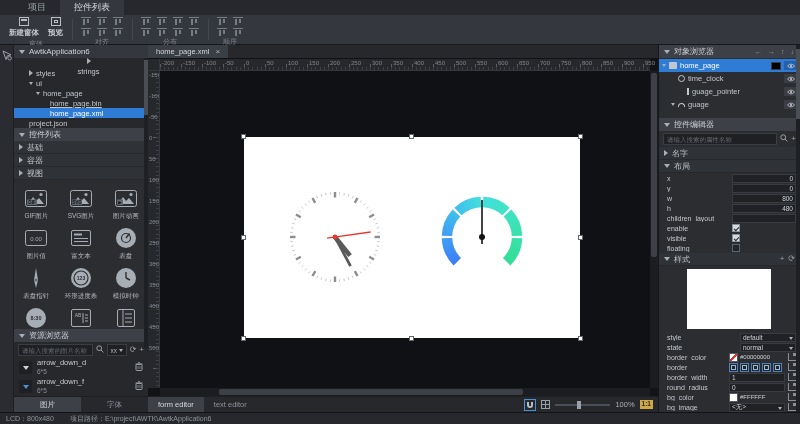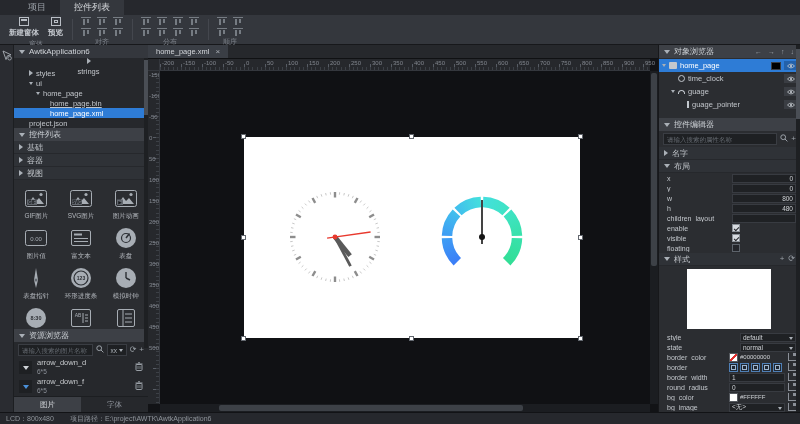--- a/index.html
+++ b/index.html
@@ -610,20 +610,35 @@
               </svg></div>
         </div>
       </div>
       <div class="vsb">
           <div class="vsb-thumb"></div>
         </div>
       <div class="hsb">
           <div class="hsb-thumb"></div>
         </div>
     </div>
+    <div class="bottom-tabs">
+      <div class="btab active">form editor</div>
+      <div class="btab">text editor</div>
+      <div class="zoomctl">
+        <span class="magnet-box">
+            <span class="magnet"></span>
+          </span>
+        <span class="gridico"></span>
+        <span class="slider">
+            <span class="slider-thumb"></span>
+          </span>
+        <span class="zoom-pct">100%</span>
+        <span class="ratio">1:1</span>
+      </div>
+    </div>
   </div>
 
   <div class="right-col">
     <div class="section-header">
       <span class="tri-d"></span>
       <span>对象浏览器</span>
       <span class="obj-spacer"></span>
       <span class="hico">←</span>
       <span class="hico">→</span>
       <span class="hico">↑</span>
@@ -648,44 +663,44 @@
           <span class="ico-clock"></span>
           <span>time_clock</span>
           <span class="obj-spacer"></span>
           <span class="eye">
             <svg width="8" height="6" viewBox="0 0 8 6">
               <path d="M0.5 3 Q4 -0.8 7.5 3 Q4 6.8 0.5 3 Z" fill="none" stroke="#c6cbd1" stroke-width="0.8"></path>
               <circle cx="4" cy="3" r="1.1" fill="#c6cbd1"></circle>
             </svg>
           </span>
         </div>
+        <div class="obj-row" style="padding-left: 21px;">
+          <span class="tri-none"></span>
+          <span class="ico-pointer"></span>
+          <span>guage_pointer</span>
+          <span class="obj-spacer"></span>
+          <span class="eye">
+            <svg width="8" height="6" viewBox="0 0 8 6">
+              <path d="M0.5 3 Q4 -0.8 7.5 3 Q4 6.8 0.5 3 Z" fill="none" stroke="#c6cbd1" stroke-width="0.8"></path>
+              <circle cx="4" cy="3" r="1.1" fill="#c6cbd1"></circle>
+            </svg>
+          </span>
+        </div>
         <div class="obj-row" style="padding-left: 12px;">
           <span class="tri-d tri-sm"></span>
           <span class="ico-gauge"></span>
           <span>guage</span>
           <span class="obj-spacer"></span>
           <span class="eye">
             <svg width="8" height="6" viewBox="0 0 8 6">
               <path d="M0.5 3 Q4 -0.8 7.5 3 Q4 6.8 0.5 3 Z" fill="none" stroke="#c6cbd1" stroke-width="0.8"></path>
               <circle cx="4" cy="3" r="1.1" fill="#c6cbd1"></circle>
             </svg>
           </span>
         </div>
-        <div class="obj-row" style="padding-left: 21px;">
-          <span class="tri-none"></span>
-          <span class="ico-pointer"></span>
-          <span>guage_pointer</span>
-          <span class="obj-spacer"></span>
-          <span class="eye">
-            <svg width="8" height="6" viewBox="0 0 8 6">
-              <path d="M0.5 3 Q4 -0.8 7.5 3 Q4 6.8 0.5 3 Z" fill="none" stroke="#c6cbd1" stroke-width="0.8"></path>
-              <circle cx="4" cy="3" r="1.1" fill="#c6cbd1"></circle>
-            </svg>
-          </span>
-        </div>
       </div>
     <div class="section-header">
       <span class="tri-d"></span>
       <span>控件编辑器</span>
     </div>
     <div class="prop-search">
       <input class="res-input" placeholder="请输入搜索的属性名称" style="">
       <span><svg width="8" height="8" viewBox="0 0 8 8">
             <circle cx="3.2" cy="3.2" r="2.4" fill="none" stroke="#9aa0a7"></circle>
             <line x1="5" y1="5" x2="7.4" y2="7.4" stroke="#9aa0a7"></line>

